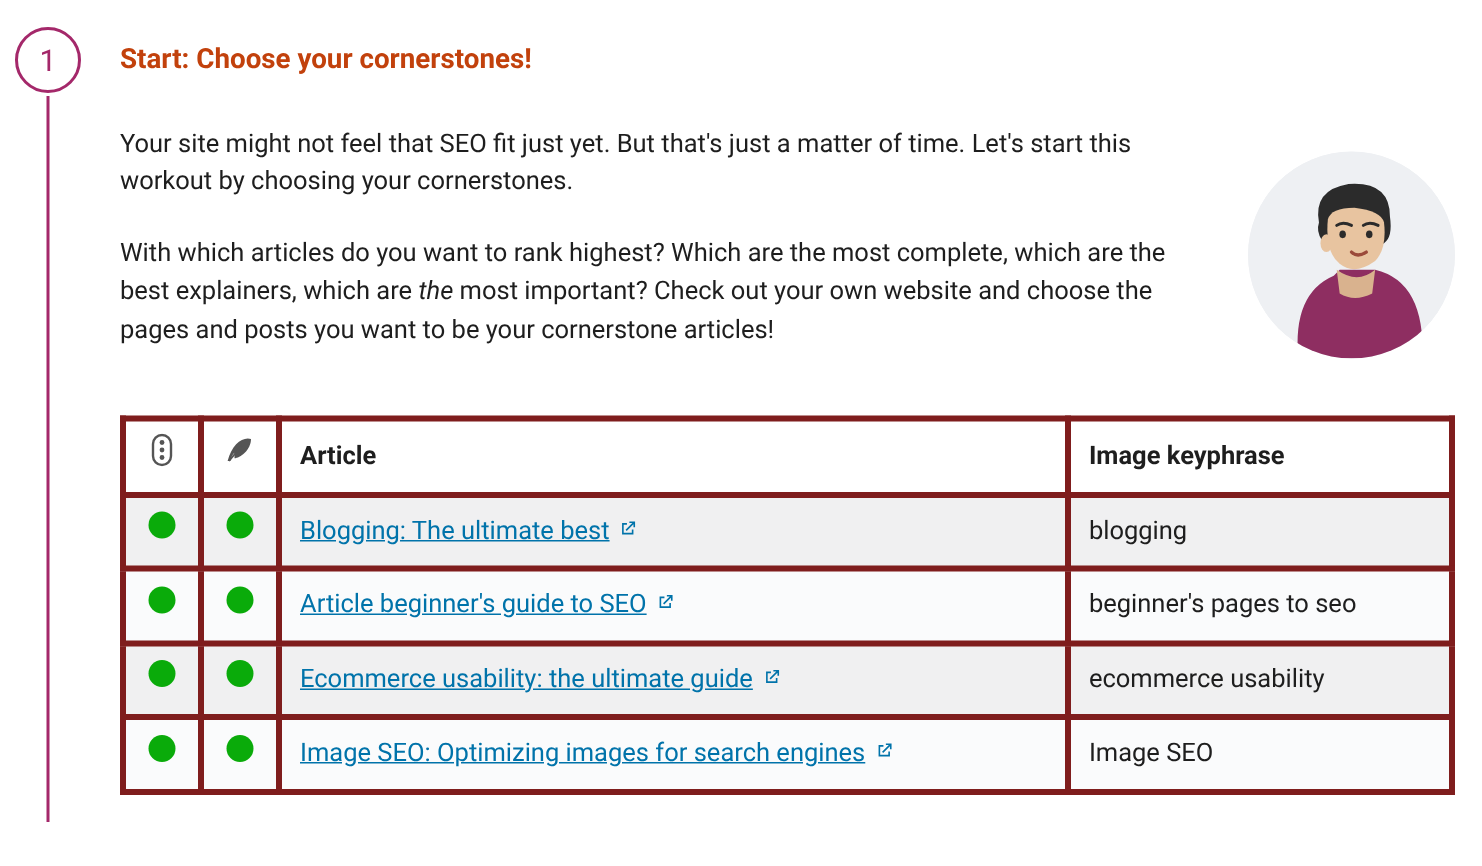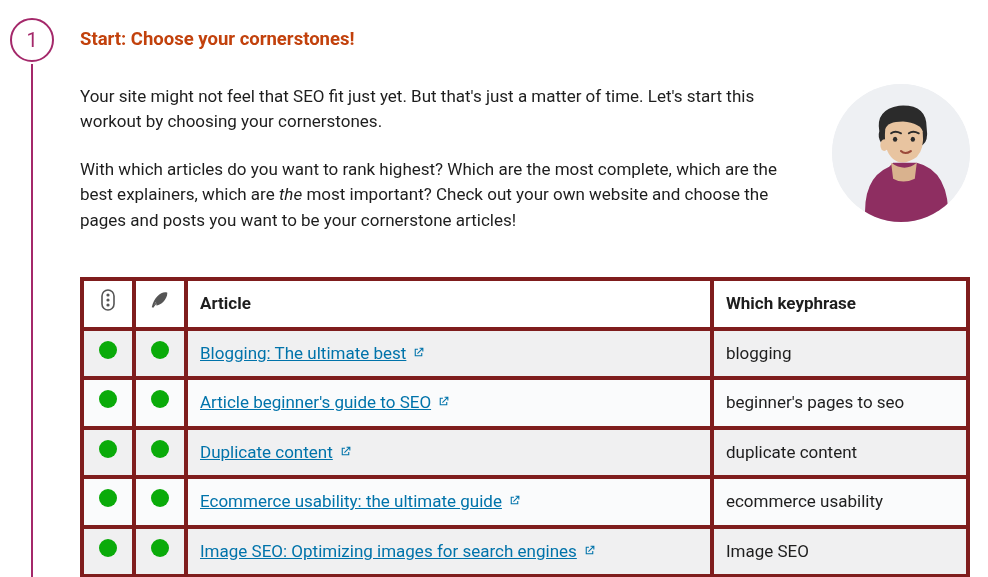--- a/index.html
+++ b/index.html
@@ -50,21 +50,21 @@
     .step-title {
       font-weight: 700;
       font-size: 18.5px;
       color: #c2410c;
       margin-bottom: 30px;
       margin-top: 8px;
     }
     .intro-row {
       display: flex;
       gap: 30px;
-      align-items: flex-start;
+      align-items: center;
       margin-bottom: 22px;
     }
     .intro-text {
       flex: 1;
     }
     .intro-text p {
       margin-bottom: 22px;
     }
     .intro-text em {
       font-style: italic;
@@ -185,21 +185,21 @@
           </th>
           <th class="icon-col">
             <span class="header-icon">
               <svg width="22" height="22" viewBox="0 0 24 24">
                 <path d="M20 4 C14 2 6 8 3 20 L5 20 C6 16 7 15 8 14 L8 18 C12 18 20 12 20 4 Z" fill="#555"></path>
                 <path d="M4 20 L14 8" stroke="#555" stroke-width="1.4" fill="none"></path>
               </svg>
             </span>
           </th>
           <th>Article</th>
-          <th>Which keyphrase</th>
+          <th>Image keyphrase</th>
         </tr>
       </thead>
       <tbody id="table-body">
       <tr>
             <td class="icon-col"><span class="status-dot"></span></td>
             <td class="icon-col"><span class="status-dot"></span></td>
             <td><a class="article-link" href="#">Blogging: The ultimate best</a><span class="ext-icon"><svg width="13" height="13" viewBox="0 0 24 24">
                   <path d="M14 3h7v7h-2V6.4l-8.3 8.3-1.4-1.4L17.6 5H14V3zM5 5h6v2H7v10h10v-4h2v6H5V5z" fill="#0073aa"></path>
                 </svg></span></td>
             <td>blogging</td>
@@ -208,28 +208,20 @@
             <td class="icon-col"><span class="status-dot"></span></td>
             <td class="icon-col"><span class="status-dot"></span></td>
             <td><a class="article-link" href="#">Article beginner's guide to SEO</a><span class="ext-icon"><svg width="13" height="13" viewBox="0 0 24 24">
                   <path d="M14 3h7v7h-2V6.4l-8.3 8.3-1.4-1.4L17.6 5H14V3zM5 5h6v2H7v10h10v-4h2v6H5V5z" fill="#0073aa"></path>
                 </svg></span></td>
             <td>beginner's pages to seo</td>
           </tr>
           <tr>
             <td class="icon-col"><span class="status-dot"></span></td>
             <td class="icon-col"><span class="status-dot"></span></td>
-            <td><a class="article-link" href="#">Duplicate content</a><span class="ext-icon"><svg width="13" height="13" viewBox="0 0 24 24">
-                  <path d="M14 3h7v7h-2V6.4l-8.3 8.3-1.4-1.4L17.6 5H14V3zM5 5h6v2H7v10h10v-4h2v6H5V5z" fill="#0073aa"></path>
-                </svg></span></td>
-            <td>duplicate content</td>
-          </tr>
-          <tr>
-            <td class="icon-col"><span class="status-dot"></span></td>
-            <td class="icon-col"><span class="status-dot"></span></td>
             <td><a class="article-link" href="#">Ecommerce usability: the ultimate guide</a><span class="ext-icon"><svg width="13" height="13" viewBox="0 0 24 24">
                   <path d="M14 3h7v7h-2V6.4l-8.3 8.3-1.4-1.4L17.6 5H14V3zM5 5h6v2H7v10h10v-4h2v6H5V5z" fill="#0073aa"></path>
                 </svg></span></td>
             <td>ecommerce usability</td>
           </tr>
           <tr>
             <td class="icon-col"><span class="status-dot"></span></td>
             <td class="icon-col"><span class="status-dot"></span></td>
             <td><a class="article-link" href="#">Image SEO: Optimizing images for search engines</a><span class="ext-icon"><svg width="13" height="13" viewBox="0 0 24 24">
                   <path d="M14 3h7v7h-2V6.4l-8.3 8.3-1.4-1.4L17.6 5H14V3zM5 5h6v2H7v10h10v-4h2v6H5V5z" fill="#0073aa"></path>

